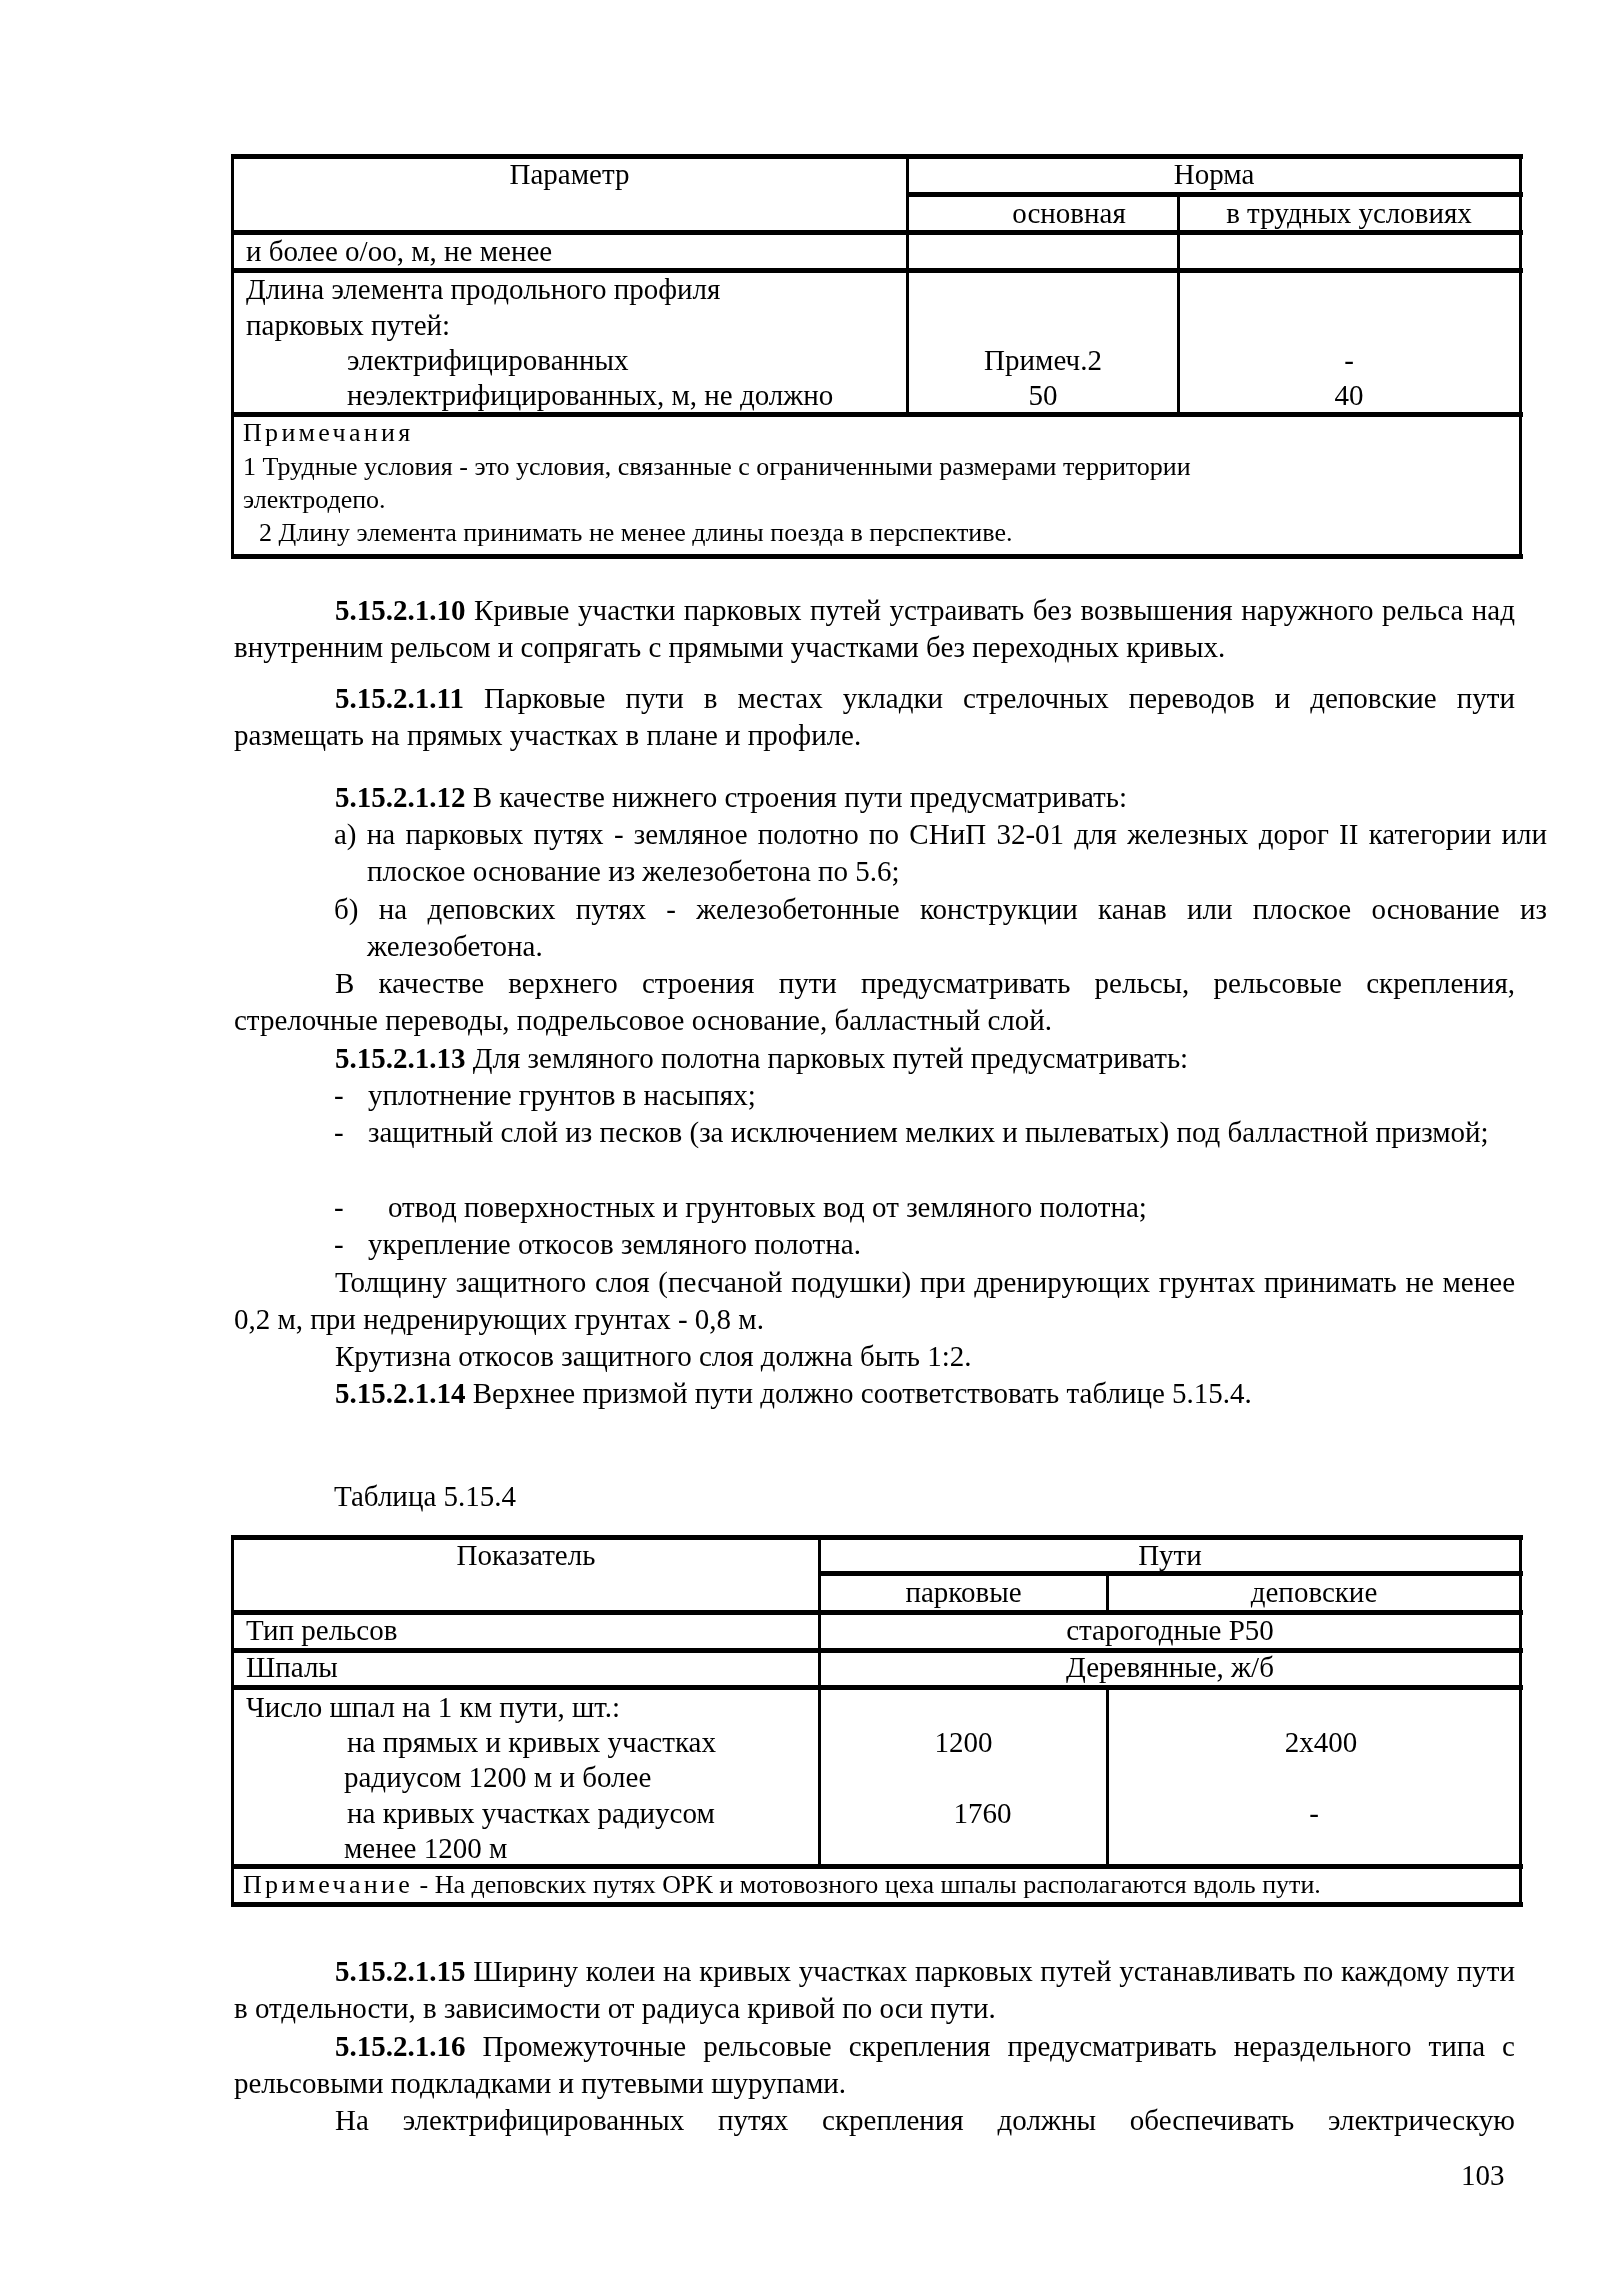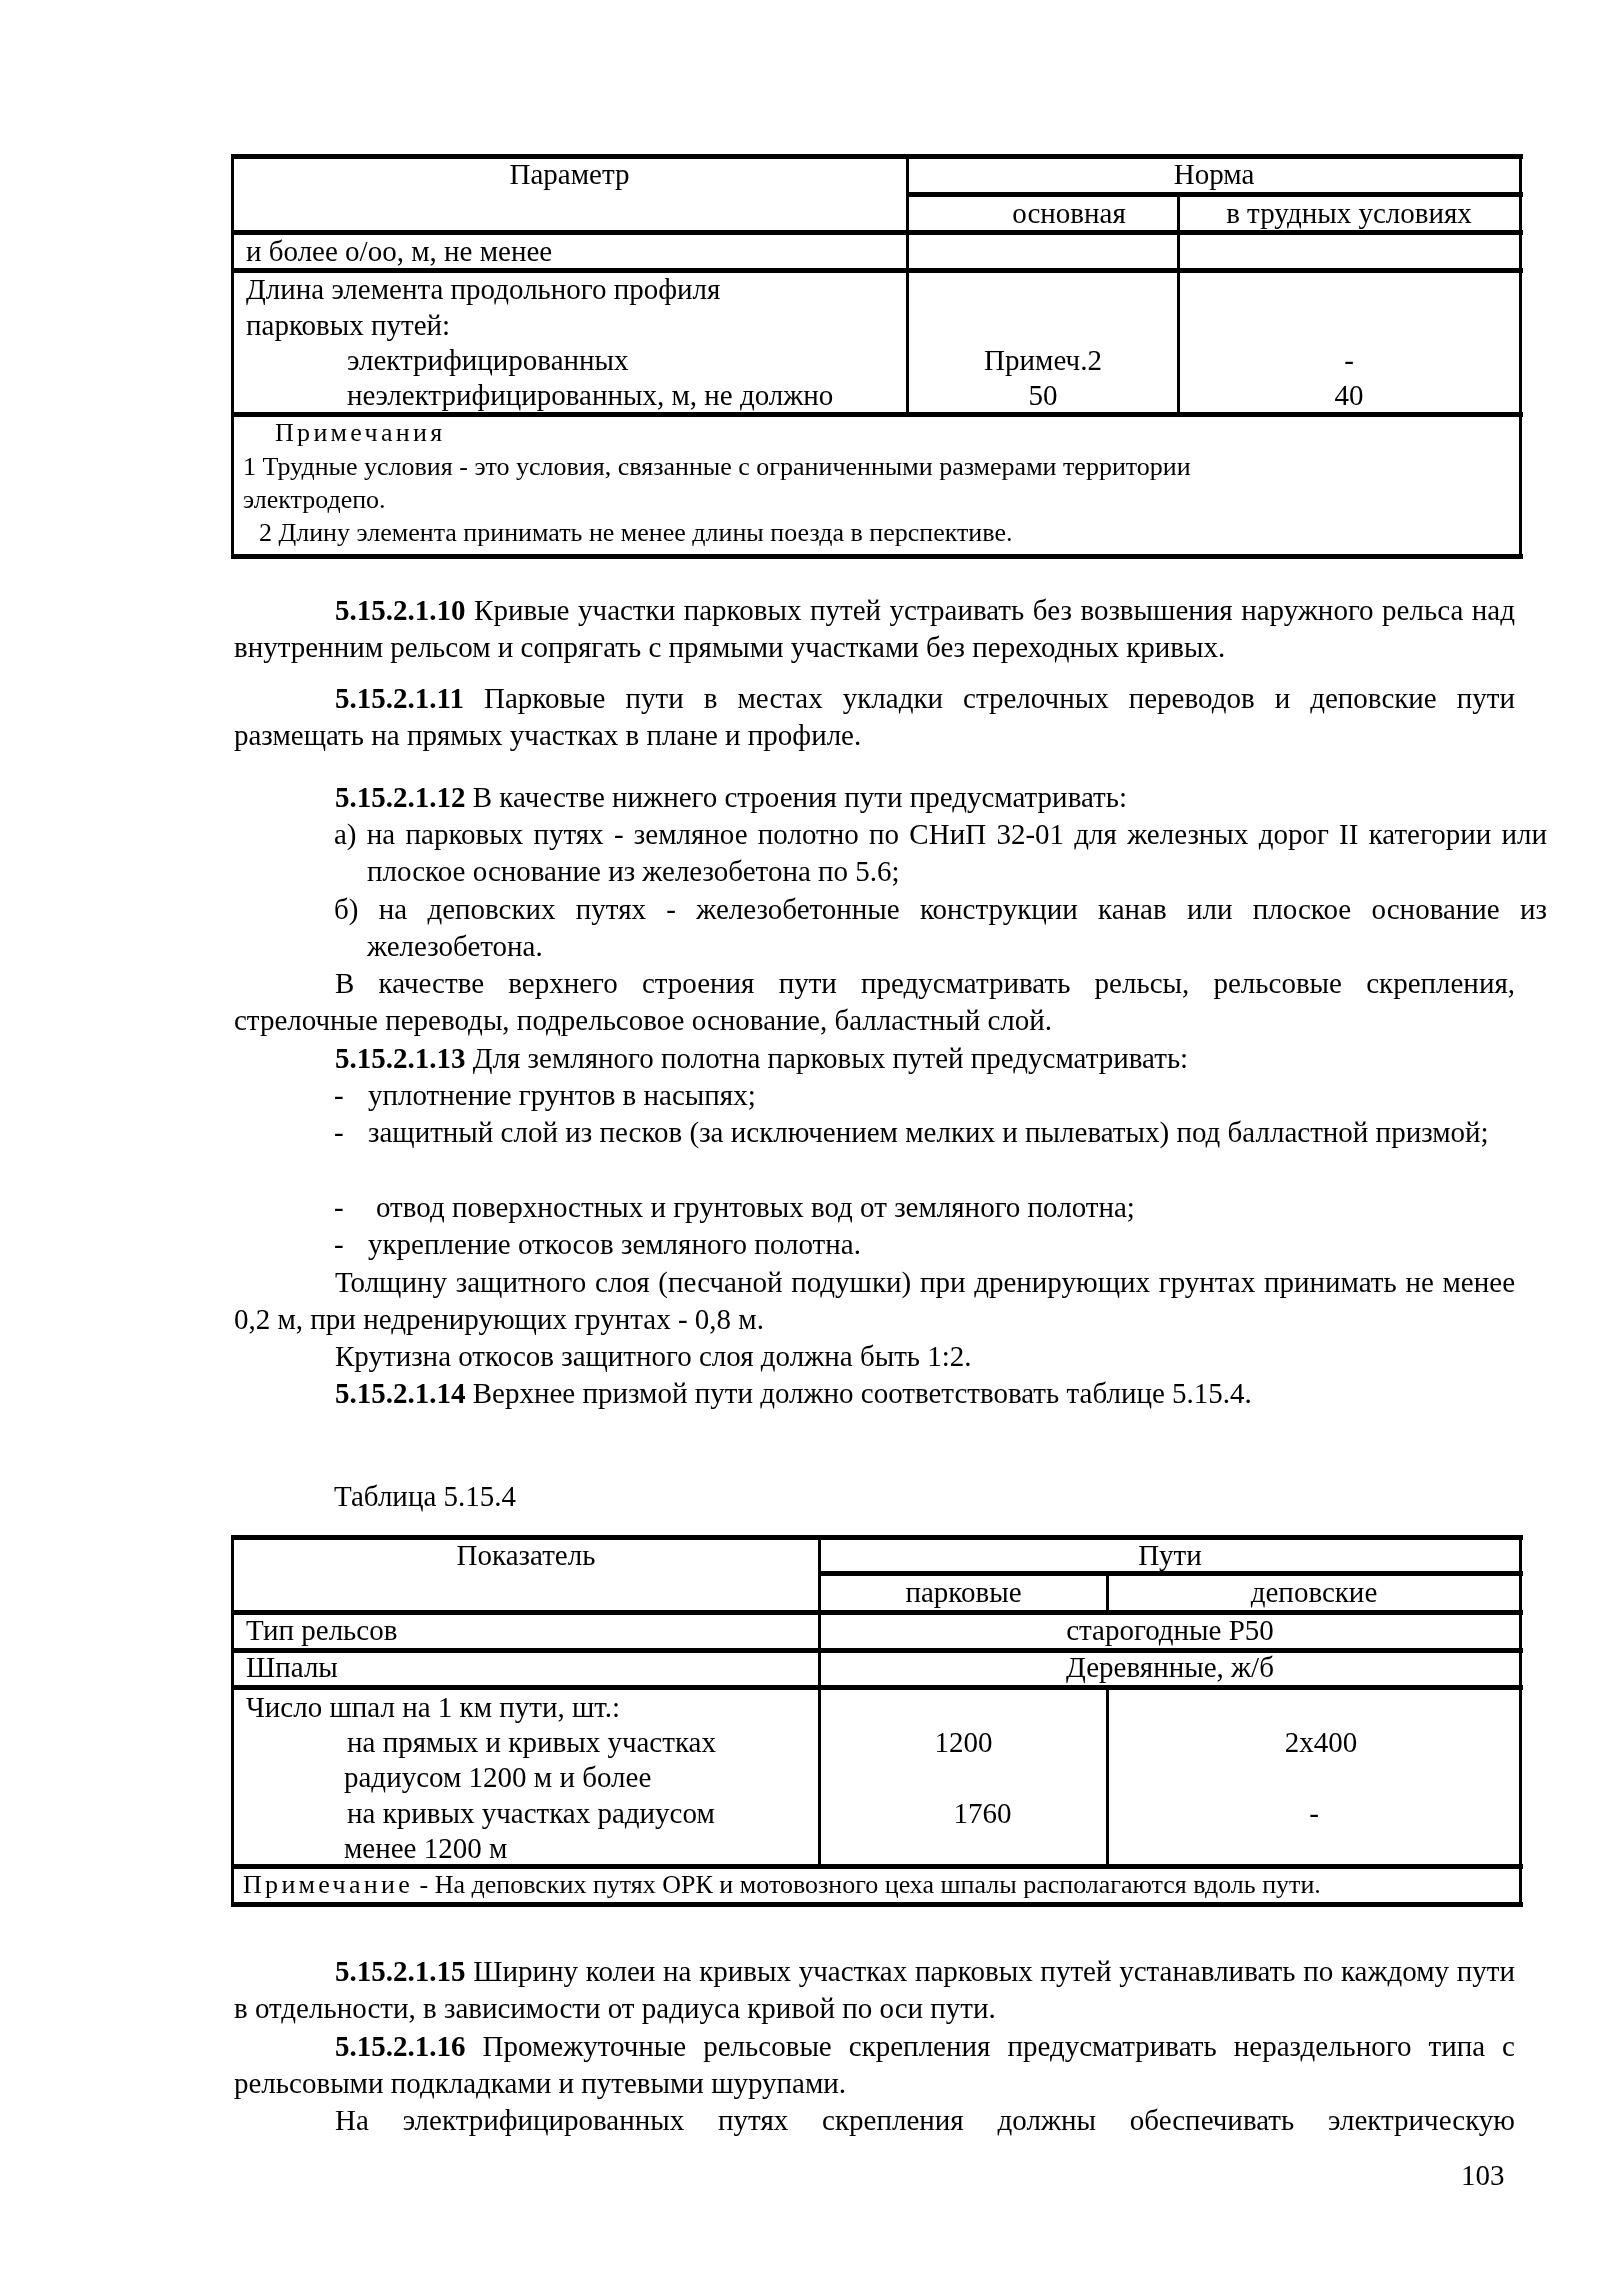--- a/index.html
+++ b/index.html
@@ -52,21 +52,21 @@
 
   <div class="cell tt" style="left:246px; top:272px;">Длина элемента продольного профиля</div>
   <div class="cell tt" style="left:246px; top:308px;">парковых путей:</div>
   <div class="cell tt" style="left:347px; top:343px;">электрифицированных</div>
   <div class="cell tt" style="left:347px; top:378px;">неэлектрифицированных, м, не должно</div>
   <div class="cell center tt" style="left:909px; top:343px; width:268px;">Примеч.2</div>
   <div class="cell center tt" style="left:1180px; top:343px; width:338px;">-</div>
   <div class="cell center tt" style="left:909px; top:378px; width:268px;">50</div>
   <div class="cell center tt" style="left:1180px; top:378px; width:338px;">40</div>
 
-  <div class="cell small spaced" style="left:243px; top:418px;margin-left:32px;">Примечания</div>
+  <div class="cell small spaced" style="left:243px; top:418px;">Примечания</div>
   <div class="cell small" style="left:243px; top:452px;">1 Трудные условия - это условия, связанные с ограниченными размерами территории</div>
   <div class="cell small" style="left:243px; top:485px;">электродепо.</div>
   <div class="cell small" style="left:259px; top:518px;">2 Длину элемента принимать не менее длины поезда в перспективе.</div>
 </div>
 
 <div class="para t ind just" style="top:592px;">
   <span class="b">5.15.2.1.10</span><span> Кривые участки парковых путей устраивать без возвышения наружного рельса над внутренним рельсом и сопрягать с прямыми участками без переходных кривых.</span>
 </div>
 
 <div class="para t ind just" style="top:680px;">
@@ -87,21 +87,21 @@
 </div>
 
 <div>
   <div class="dash t" style="top:1077px;">-</div>
   <div class="item t" style="top:1077px; left:368px; width:1147px;">уплотнение грунтов в насыпях;</div>
 
   <div class="dash t" style="top:1114px;">-</div>
   <div class="item t just" style="top:1114px; left:368px; width:1147px;">защитный слой из песков (за исключением мелких и пылеватых) под балластной призмой;</div>
 
   <div class="dash t" style="top:1189px;">-</div>
-  <div class="item t" style="top:1189px; left:376px; width:1147px;">отвод поверхностных и грунтовых вод от земляного полотна;</div>
+  <div class="item t" style="top:1189px; left:388px; width:1147px;">отвод поверхностных и грунтовых вод от земляного полотна;</div>
 
   <div class="dash t" style="top:1226px;">-</div>
   <div class="item t" style="top:1226px; left:368px; width:1147px;">укрепление откосов земляного полотна.</div>
 </div>
 
 <div class="para t ind just" style="top:1264px;">Толщину защитного слоя (песчаной подушки) при дренирующих грунтах принимать не менее 0,2 м, при недренирующих грунтах - 0,8 м.</div>
 <div class="para t ind" style="top:1338px;">Крутизна откосов защитного слоя должна быть 1:2.</div>
 
 <div class="para t ind" style="top:1375px;">
   <span class="b">5.15.2.1.14</span><span> Верхнее призмой пути должно соответствовать таблице 5.15.4.</span>

